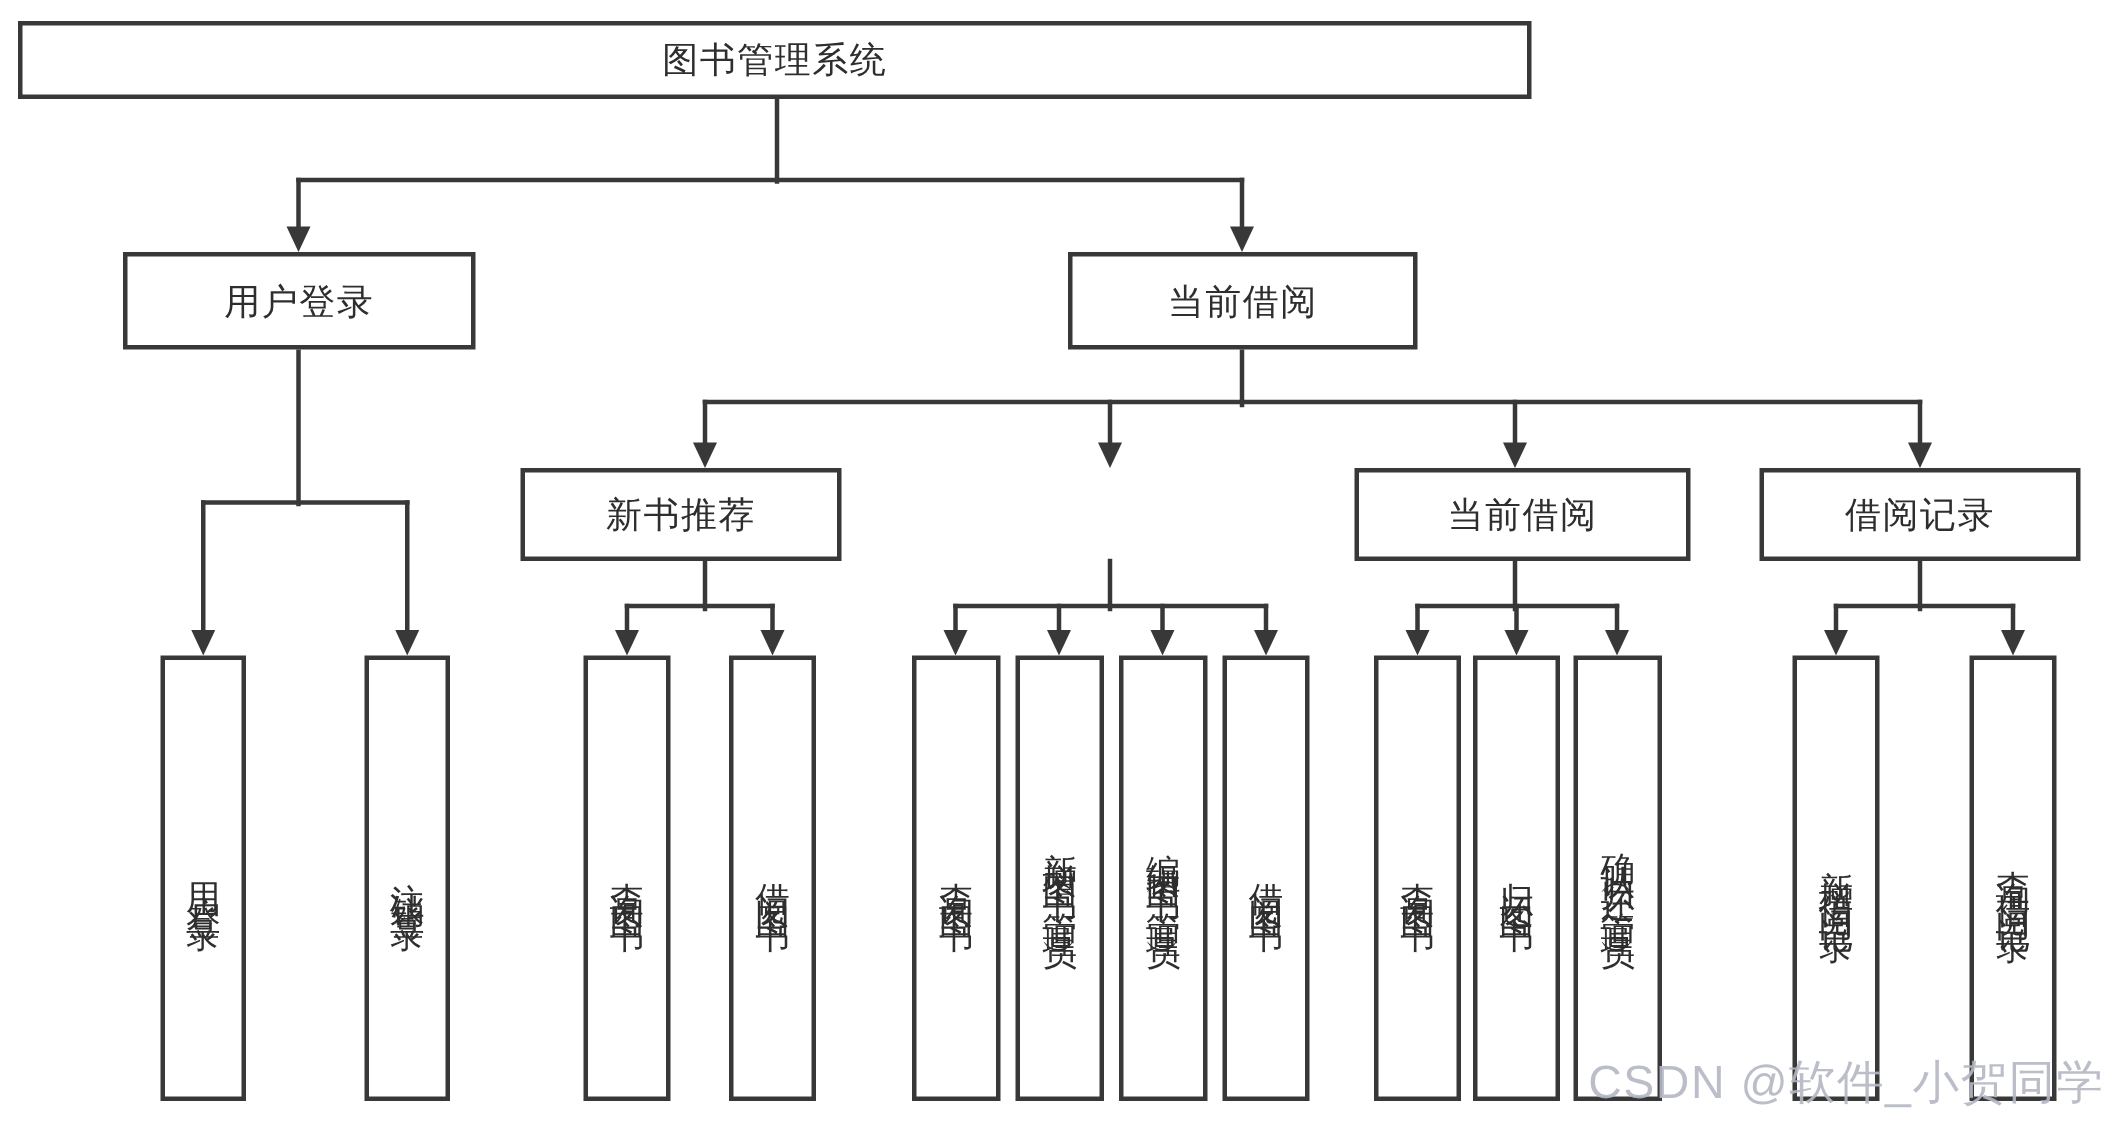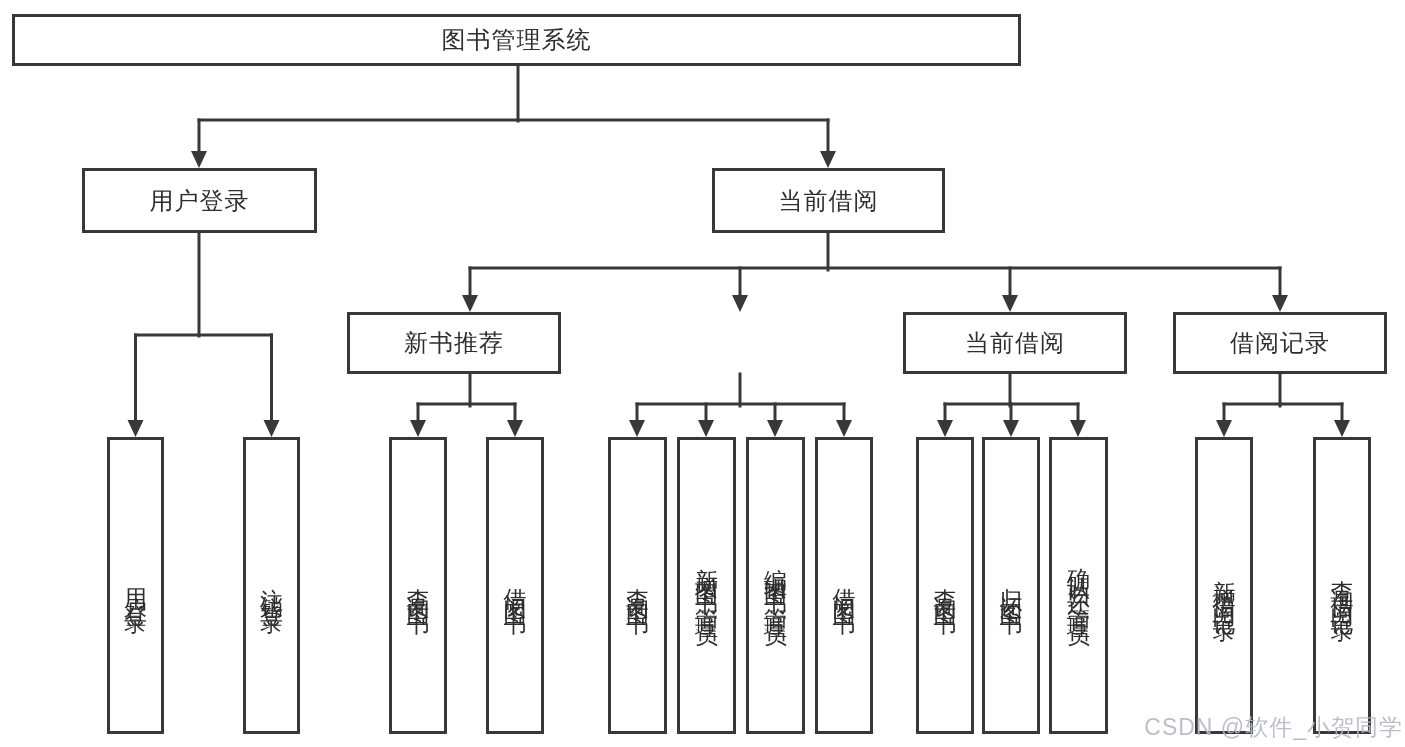--- a/index.html
+++ b/index.html
@@ -13,21 +13,21 @@
     border:3px solid #383838;color:#2e2e2e;
     display:flex;align-items:center;justify-content:center;
   }
   .node.h span{font-size:24px;letter-spacing:1px;white-space:nowrap;}
   .node.v span{
     writing-mode:vertical-rl;text-orientation:mixed;
     font-size:23px;letter-spacing:8px;line-height:1;white-space:nowrap;
   }
   .watermark{
     position:absolute;right:2px;bottom:4px;
-    font-size:23px;color:#b4b8c3;opacity:0.9;white-space:nowrap;
+    font-size:31px;color:#b4b8c3;opacity:0.9;white-space:nowrap;
     letter-spacing:1px;
   }
 </style>
 </head>
 <body>
 
 <div class="stage">
 
   <svg id="conn" class="connectors" width="1405" height="747">
       <line x1="518" y1="66" x2="518" y2="121" stroke="#383838" stroke-width="3" stroke-linecap="square"></line>

